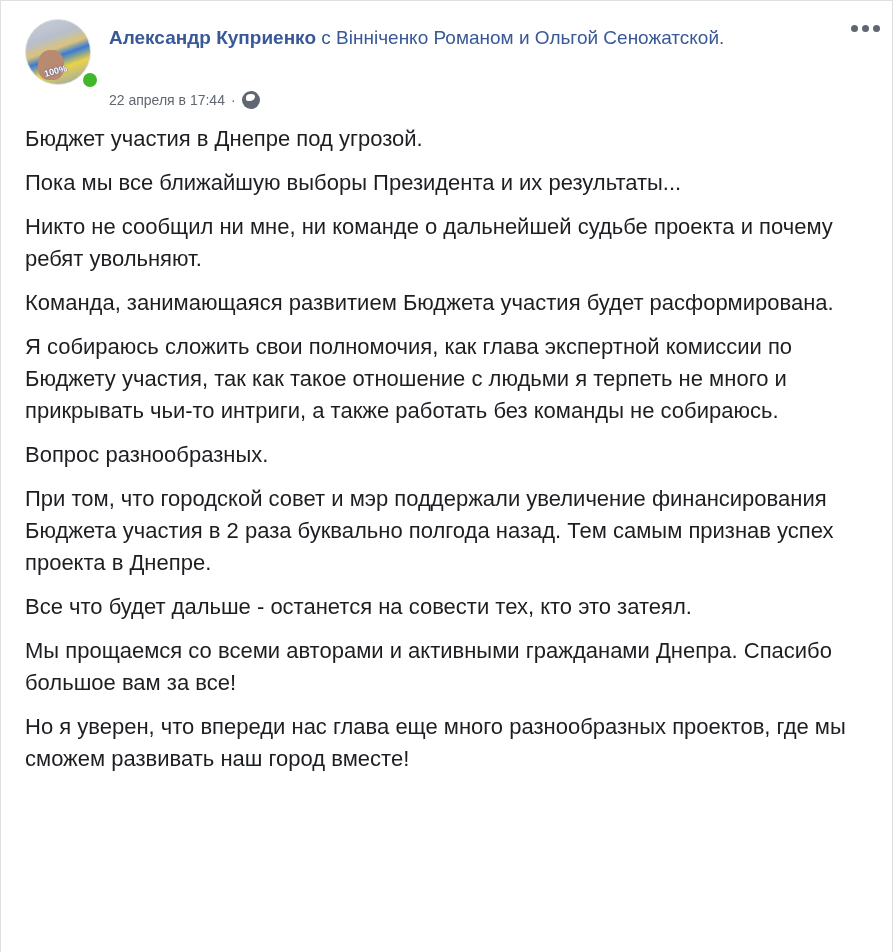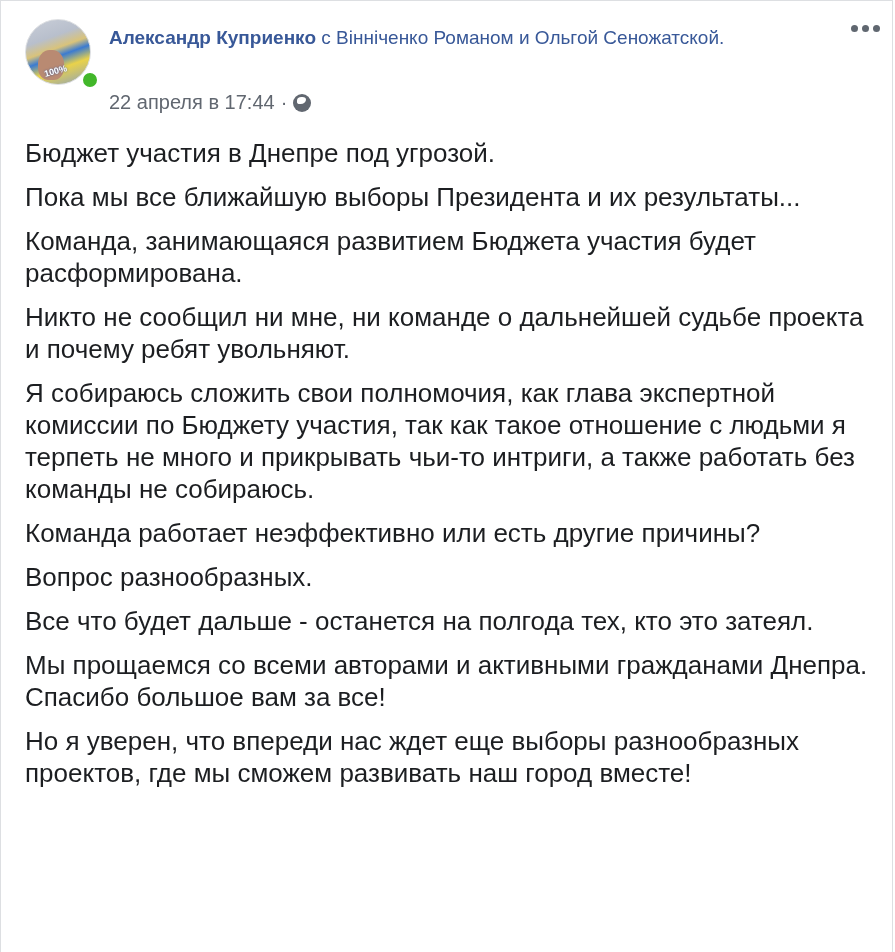--- a/index.html
+++ b/index.html
@@ -8,26 +8,26 @@
     .header { position:absolute; left:24px; top:18px; right:0; height:100px; }
     .avatar { position:absolute; left:0; top:0; width:66px; height:66px; border-radius:50%; overflow:hidden; border:1px solid #dddfe2; box-sizing:border-box;
       background: linear-gradient(160deg, #c9ced8 0%, #b8bfcc 30%, #d9c37a 45%, #3b7bd1 55%, #e9d24a 70%, #8aa0c0 100%); }
     .avatar .face { position:absolute; left:12px; top:30px; width:26px; height:30px; border-radius:45% 45% 40% 40%; background:#b98a72; }
     .avatar .badge { position:absolute; left:18px; bottom:8px; font-size:9px; font-weight:bold; color:#fff; transform:rotate(-15deg); text-shadow:0 0 2px #2a55a0; }
     .online-dot { position:absolute; left:56px; top:52px; width:14px; height:14px; border-radius:50%; background:#42b72a; border:2px solid #fff; }
     .title-line { position:absolute; left:84px; top:4px; width:710px; font-size:19px; line-height:30px; color:#385898; }
     .title-line .author { font-weight:bold; color:#385898; }
     .title-line .with { color:#385898; }
     .title-line .tagged { color:#385898; }
-    .meta { position:absolute; left:84px; top:72px; font-size:20px; color:#616770; display:flex; align-items:center; gap:6px; }
+    .meta { position:absolute; left:84px; top:72px; font-size:14px; color:#616770; display:flex; align-items:center; gap:6px; }
     .globe { width:18px; height:18px; border-radius:50%; background:#616770; position:relative; display:inline-block; }
     .globe::after { content:""; position:absolute; left:4px; top:3px; width:9px; height:7px; background:#fff; border-radius:50% 40% 60% 30%; }
     .more { position:absolute; right:12px; top:24px; display:flex; gap:4px; cursor:pointer; }
     .more span { width:7px; height:7px; border-radius:50%; background:#606770; display:block; }
-    .body { position:absolute; left:24px; top:136px; width:850px; font-size:26px; line-height:32px; color:#1c1e21; }
+    .body { position:absolute; left:24px; top:122px; width:850px; font-size:22px; line-height:32px; color:#1c1e21; }
     .body p { margin:0 0 12px 0; }
   </style>
 </head>
 <body>
 
 <div class="card">
   <div class="header">
     <div class="avatar">
       <div class="face"></div>
       <span class="badge">100%</span>
@@ -49,22 +49,22 @@
 
   <div class="more">
     <span></span>
     <span></span>
     <span></span>
   </div>
 
   <div class="body">
     <p>Бюджет участия в Днепре под угрозой.</p>
     <p>Пока мы все ближайшую выборы Президента и их результаты...</p>
+    <p>Никто не сообщил ни мне, ни команде о дальнейшей судьбе проекта и почему ребят увольняют.</p>
     <p>Команда, занимающаяся развитием Бюджета участия будет расформирована.</p>
-    <p>Никто не сообщил ни мне, ни команде о дальнейшей судьбе проекта и почему ребят увольняют.</p>
     <p>Я собираюсь сложить свои полномочия, как глава экспертной комиссии по Бюджету участия, так как такое отношение с людьми я терпеть не много и прикрывать чьи-то интриги, а также работать без команды не собираюсь.</p>
-    <p>Команда работает неэффективно или есть другие причины?</p>
     <p>Вопрос разнообразных.</p>
-    <p>Все что будет дальше - останется на полгода тех, кто это затеял.</p>
+    <p>При том, что городской совет и мэр поддержали увеличение финансирования Бюджета участия в 2 раза буквально полгода назад. Тем самым признав успех проекта в Днепре.</p>
+    <p>Все что будет дальше - останется на совести тех, кто это затеял.</p>
     <p>Мы прощаемся со всеми авторами и активными гражданами Днепра. Спасибо большое вам за все!</p>
-    <p>Но я уверен, что впереди нас ждет еще выборы разнообразных проектов, где мы сможем развивать наш город вместе!</p>
+    <p>Но я уверен, что впереди нас глава еще много разнообразных проектов, где мы сможем развивать наш город вместе!</p>
   </div>
 </div>
 
 </body></html>

